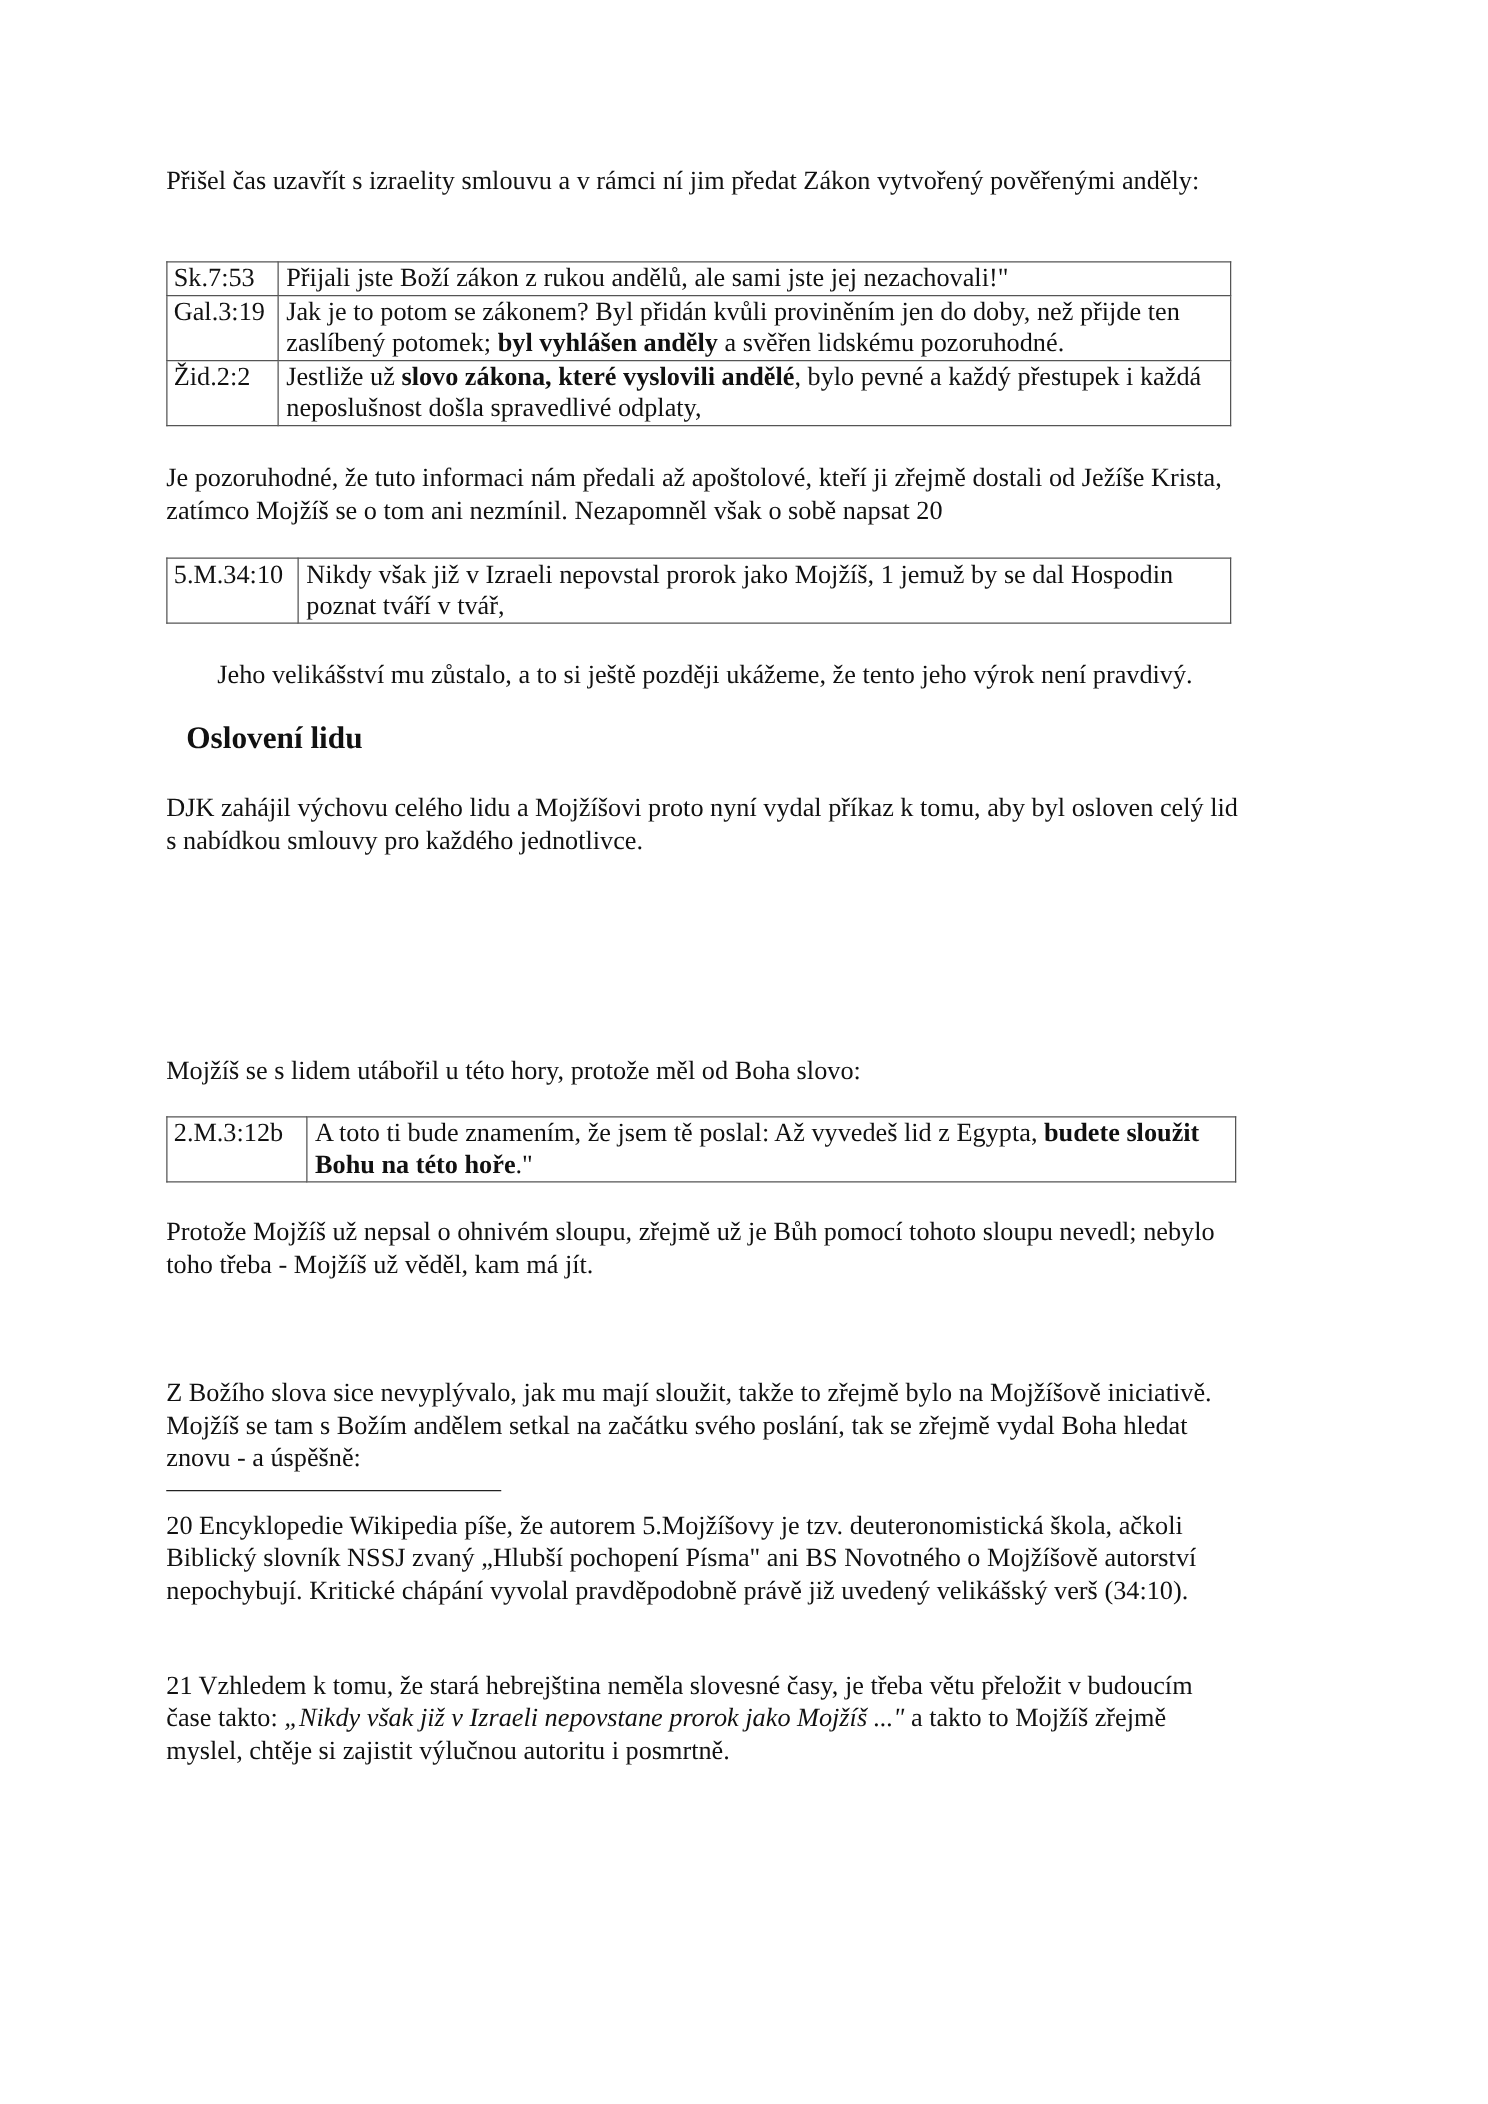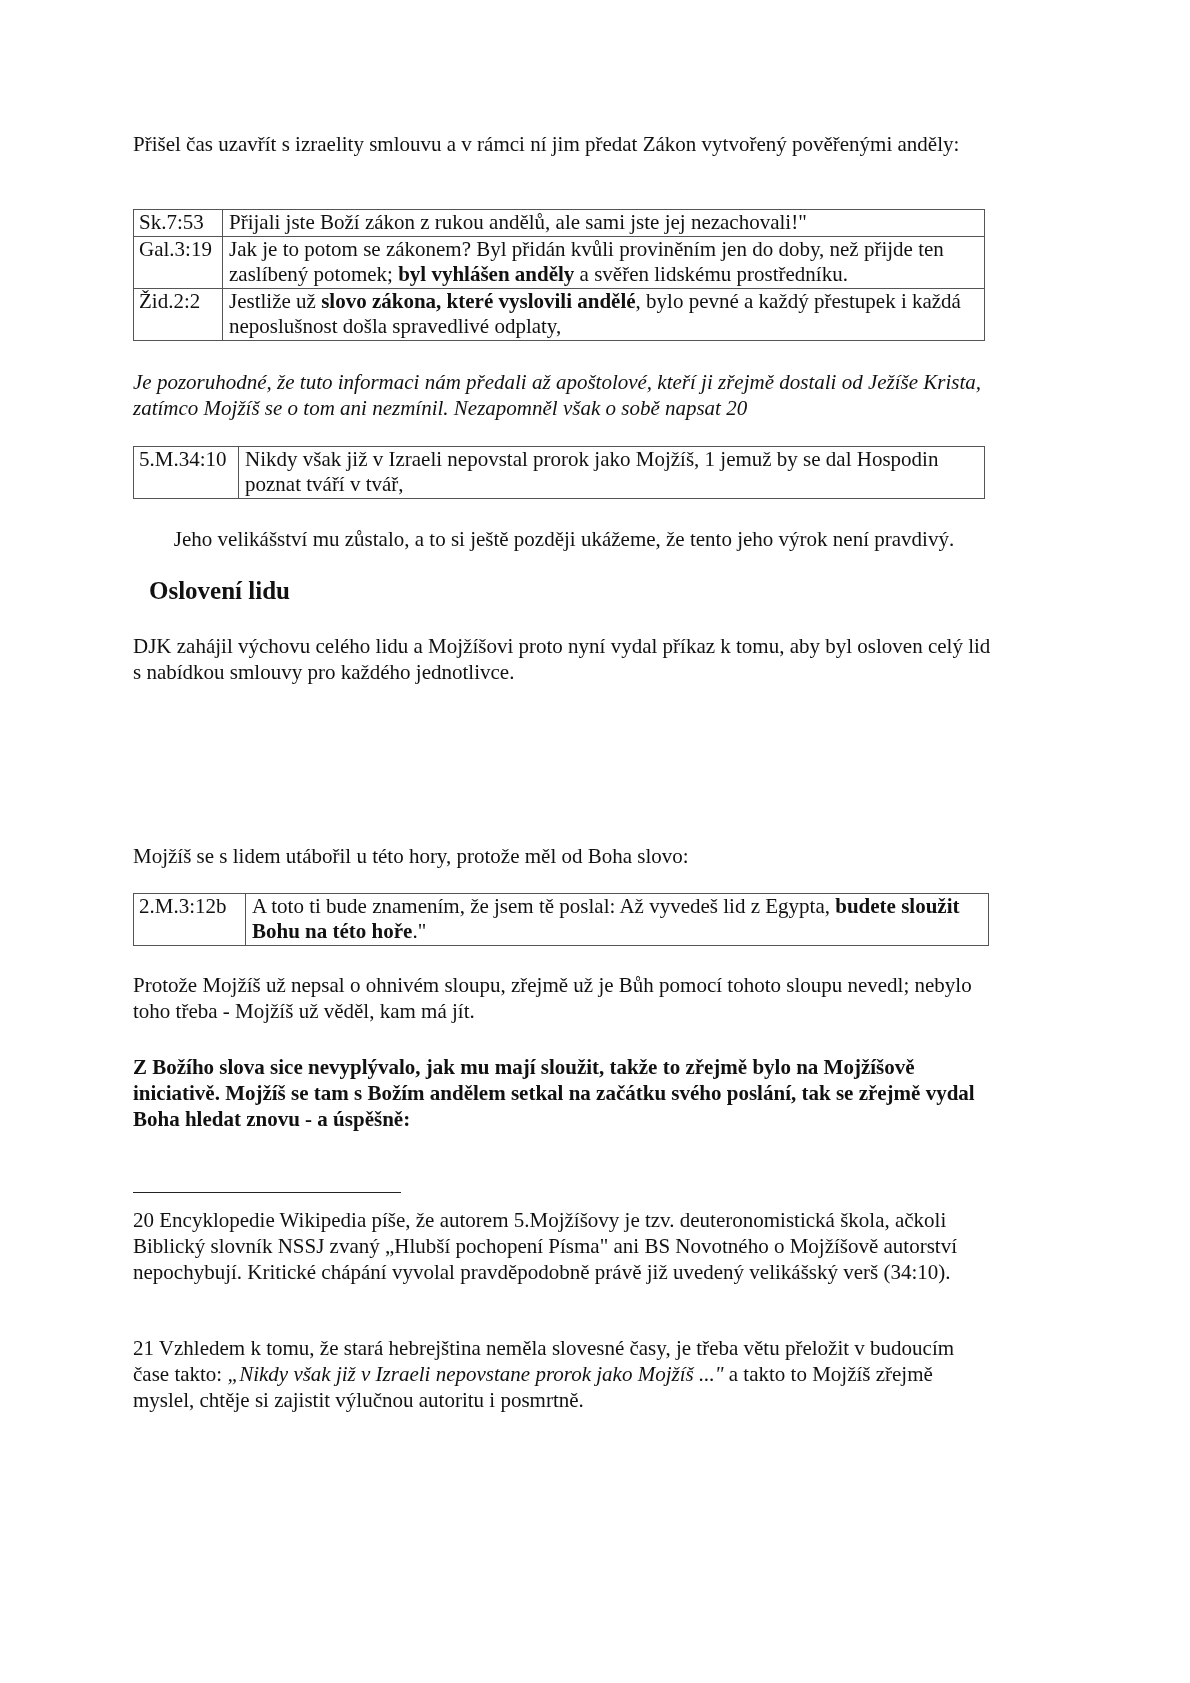--- a/index.html
+++ b/index.html
@@ -38,30 +38,30 @@
         <col style="width:89px">
         <col>
       </colgroup>
     <tbody>
         <tr>
           <td class="ref">Sk.7:53</td>
           <td><span> Přijali jste Boží zákon z rukou andělů, ale sami jste jej nezachovali!"</span></td>
         </tr>
         <tr>
           <td class="ref">Gal.3:19</td>
-          <td><span>Jak je to potom se zákonem? Byl přidán kvůli proviněním jen do doby, než přijde ten zaslíbený potomek; </span><b>byl vyhlášen anděly</b><span> a svěřen lidskému prostředníku.</span></td>
+          <td><span>Jak je to potom se zákonem? Byl přidán kvůli proviněním jen do doby, než přijde ten zaslíbený potomek; </span><b>byl vyhlášen anděly</b><span> a svěřen lidskému pozoruhodné.</span></td>
         </tr>
         <tr>
           <td class="ref">Žid.2:2</td>
           <td><span>Jestliže už </span><b>slovo zákona, které vyslovili andělé</b><span>, bylo pevné a každý přestupek i každá neposlušnost došla spravedlivé odplaty,</span></td>
         </tr>
       </tbody>
   </table>
 
-  <p class="blk" style="top:369px;font-style:italic;">Je pozoruhodné, že tuto informaci nám předali až apoštolové, kteří ji zřejmě dostali od Ježíše Krista, zatímco Mojžíš se o tom ani nezmínil. Nezapomněl však o sobě napsat 20</p>
+  <p class="blk" style="top:369px;">Je pozoruhodné, že tuto informaci nám předali až apoštolové, kteří ji zřejmě dostali od Ježíše Krista, zatímco Mojžíš se o tom ani nezmínil. Nezapomněl však o sobě napsat 20</p>
 
   <table class="verse" style="top:446px; width:852px;">
     <colgroup>
         <col style="width:105px">
         <col>
       </colgroup>
     <tbody>
         <tr>
           <td class="ref">5.M.34:10</td>
           <td><span>Nikdy však již v Izraeli nepovstal prorok jako Mojžíš, 1 jemuž by se dal Hospodin poznat tváří v tvář,</span></td>
@@ -94,21 +94,21 @@
     <tbody>
         <tr>
           <td class="ref">2.M.3:12b</td>
           <td><span>A toto ti bude znamením, že jsem tě poslal: Až vyvedeš lid z Egypta, </span><b>budete sloužit Bohu na této hoře</b><span>."</span></td>
         </tr>
       </tbody>
   </table>
 
   <p class="blk" style="top:972px;">Protože Mojžíš už nepsal o ohnivém sloupu, zřejmě už je Bůh pomocí tohoto sloupu nevedl; nebylo toho třeba - Mojžíš už věděl, kam má jít.</p>
 
-  <p class="blk" style="top:1054px;font-weight:bold;">Z Božího slova sice nevyplývalo, jak mu mají sloužit, takže to zřejmě bylo na Mojžíšově iniciativě. Mojžíš se tam s Božím andělem setkal na začátku svého poslání, tak se zřejmě vydal Boha hledat znovu - a úspěšně:</p>
+  <p class="blk" style="top:1101px;">Z Božího slova sice nevyplývalo, jak mu mají sloužit, takže to zřejmě bylo na Mojžíšově iniciativě. Mojžíš se tam s Božím andělem setkal na začátku svého poslání, tak se zřejmě vydal Boha hledat znovu - a úspěšně:</p>
 
   <div class="rule" style="top:1192px;"></div>
 
   <p class="blk" style="top:1207px;">20 Encyklopedie Wikipedia píše, že autorem 5.Mojžíšovy je tzv. deuteronomistická škola, ačkoli Biblický slovník NSSJ zvaný „Hlubší pochopení Písma" ani BS Novotného o Mojžíšově autorství nepochybují. Kritické chápání vyvolal pravděpodobně právě již uvedený velikášský verš (34:10).</p>
 
   <p class="blk" style="top:1335px;"><span>21 Vzhledem k tomu, že stará hebrejština neměla slovesné časy, je třeba větu přeložit v budoucím čase takto: </span><i>„Nikdy však již v Izraeli nepovstane prorok jako Mojžíš ..."</i><span> a takto to Mojžíš zřejmě myslel, chtěje si zajistit výlučnou autoritu i posmrtně.</span></p>
 
 </div>
 
 </body></html>

